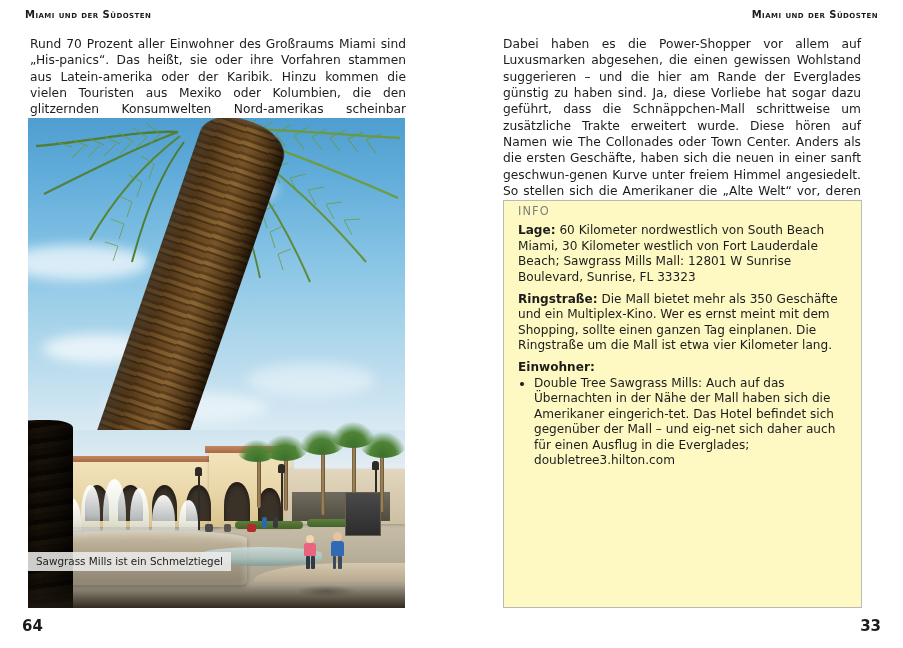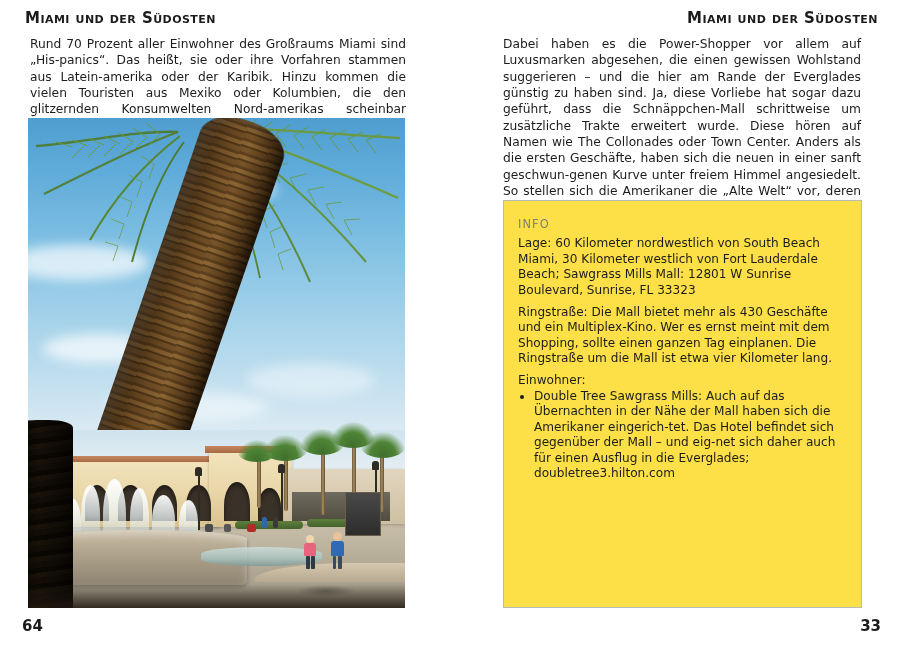--- a/index.html
+++ b/index.html
@@ -29,21 +29,21 @@
     box-sizing: border-box;
     background: #ffffff;
   }
   .page-left  { padding: 0; }
   .page-right { padding: 0; }
 
   
   .runhead {
     position: absolute;
     top: 9px;
-    font-size: 15px;
+    font-size: 10px;
     letter-spacing: 0.45px;
     color: #1b1b1b;
     font-variant: small-caps;
     font-weight: 600;
     white-space: nowrap;
   }
   .runhead-left  { left: 25px; }
   .runhead-right { right: 25px; }
 
   
@@ -234,41 +234,41 @@
   }
 
   
   .infobox {
     position: absolute;
     left: 503px;
     top: 200px;
     width: 359px;
     height: 408px;
     box-sizing: border-box;
-    background: #fde047;
+    background: #fef9c3;
     border: 1px solid #b9b9b5;
-    padding: 16px 14px 12px 14px;
+    padding: 3px 14px 12px 14px;
     overflow: hidden;
   }
   .info-title {
     font-size: 11.4px;
     letter-spacing: 1.1px;
     color: #7d7d79;
     font-weight: 400;
     margin: 0 0 5px 0;
   }
   .info-block {
     font-size: 12.1px;
     line-height: 15.5px;
     color: #1c1c1c;
     margin: 0 0 6.5px 0;
     text-align: left;
   }
   .info-block:last-child { margin-bottom: 0; }
-  .info-block b { font-weight: 400; }
+  .info-block b { font-weight: 700; }
   .info-list {
     margin: 0;
     padding-left: 16px;
     font-size: 12.1px;
     line-height: 15.5px;
   }
   .info-list li { margin: 0; padding: 0; }
 
   
   .folio {
@@ -441,20 +441,21 @@
                       background:
                         repeating-linear-gradient(172deg,#3c3226 0 6px,#241d14 6px 11px,#4e4231 11px 16px),
                         linear-gradient(90deg,#1b160f,#52452f 45%,#231c12);
                       background-blend-mode:multiply,normal;
                       border-radius:40%/4%;"></div>
         </div>
 
         <div style="position:absolute;left:0;right:0;bottom:0;height:5%;background:linear-gradient(180deg,rgba(40,33,22,0.0),rgba(30,24,15,0.85));"></div>
       </div>
 
+      <div class="caption" style="position:absolute;left:0;bottom:37px;">Sawgrass Mills ist ein Schmelztiegel</div>
     </div>
 
     <div class="folio folio-left">64</div>
   </div>
 
   <div class="page page-right">
 
     <div class="runhead runhead-right">Miami und der Südosten</div>
 
     <div class="body-col right-copy" style="left:51.5px;">
@@ -465,21 +466,21 @@
       <div class="info-title">INFO</div>
 
       <div class="info-block">
         <b>Lage:</b><span> 60 Kilometer nordwestlich von South Beach Miami, 30 Kilometer westlich von Fort Lauderdale Beach; Sawgrass Mills Mall: 12801 W Sunrise Boulevard, Sunrise, FL 33323</span>
       </div>
 
 
 
 
       <div class="info-block">
-        <b>Ringstraße:</b><span> Die Mall bietet mehr als 430 Geschäfte und ein Multiplex-Kino. Wer es ernst meint mit dem Shopping, sollte einen ganzen Tag einplanen. Die Ringstraße um die Mall ist etwa vier Kilometer lang.</span>
+        <b>Ringstraße:</b><span> Die Mall bietet mehr als 350 Geschäfte und ein Multiplex-Kino. Wer es ernst meint mit dem Shopping, sollte einen ganzen Tag einplanen. Die Ringstraße um die Mall ist etwa vier Kilometer lang.</span>
       </div>
 
 
       <div class="info-block">
         <b>Einwohner:</b>
         <ul class="info-list">
           <li>Double Tree Sawgrass Mills: Auch auf das Übernachten in der Nähe der Mall haben sich die Amerikaner eingerich-tet. Das Hotel befindet sich gegenüber der Mall – und eig-net sich daher auch für einen Ausflug in die Everglades; doubletree3.hilton.com</li>
         </ul>
       </div>
 

